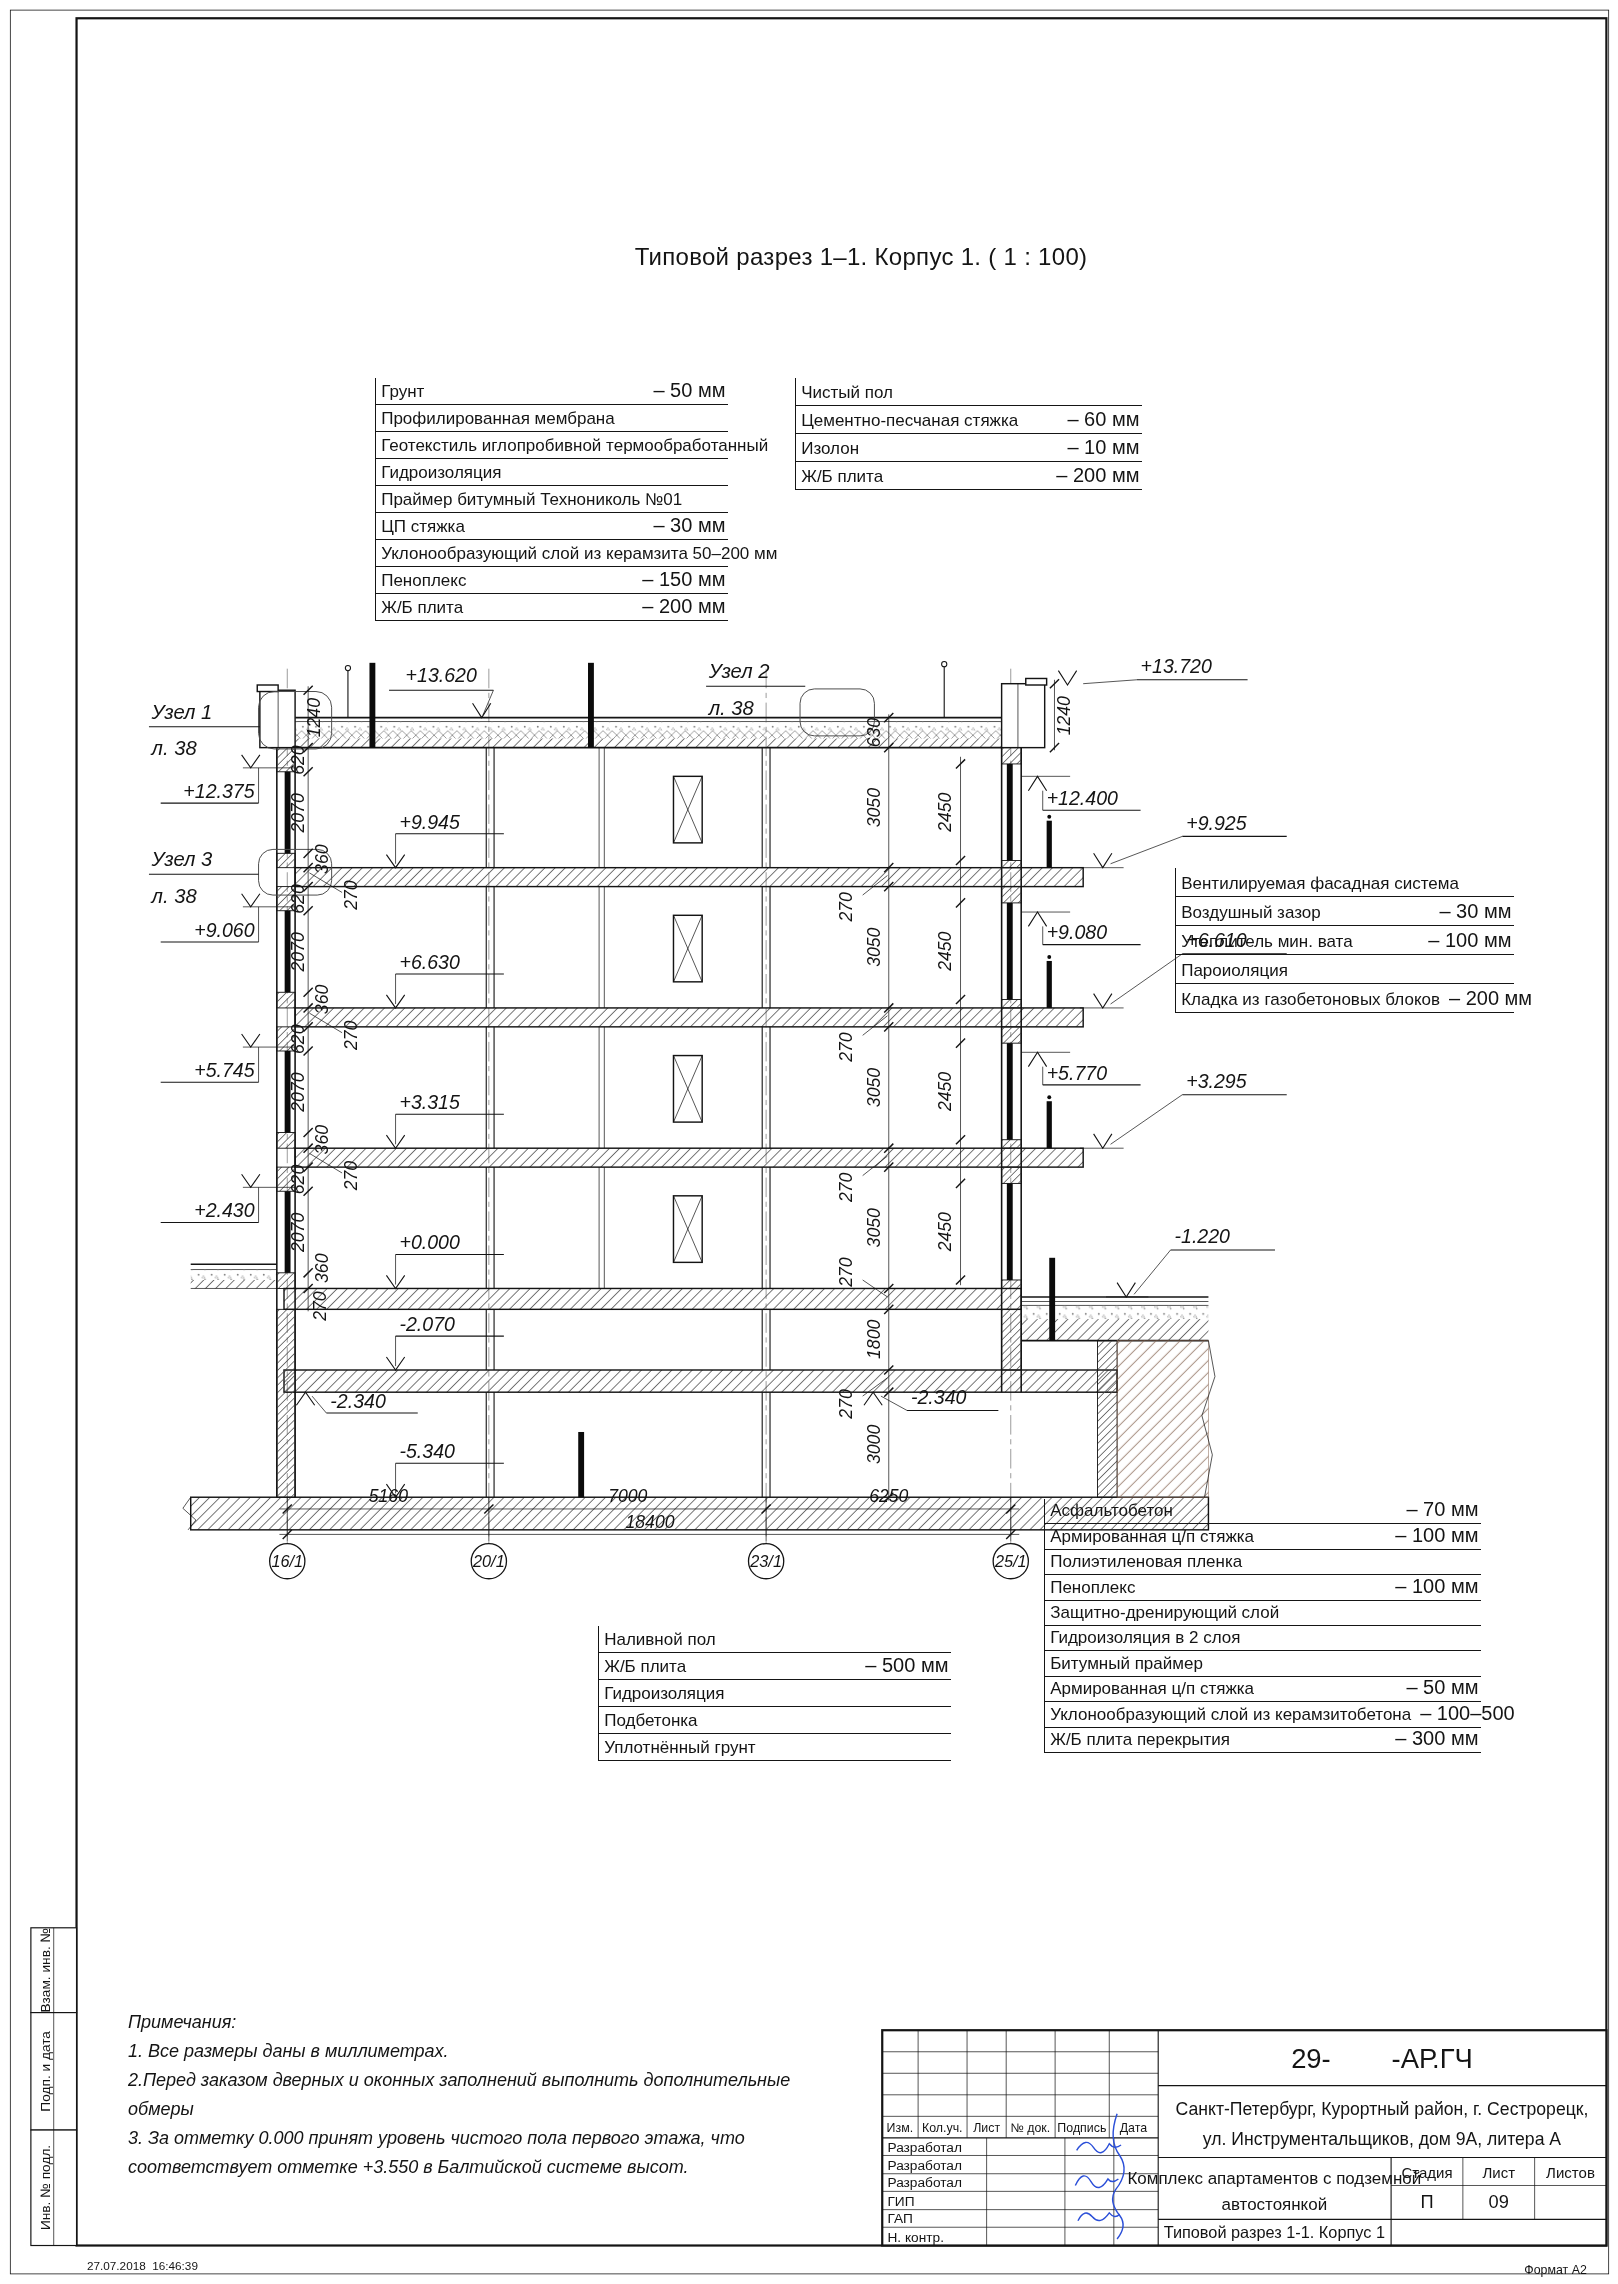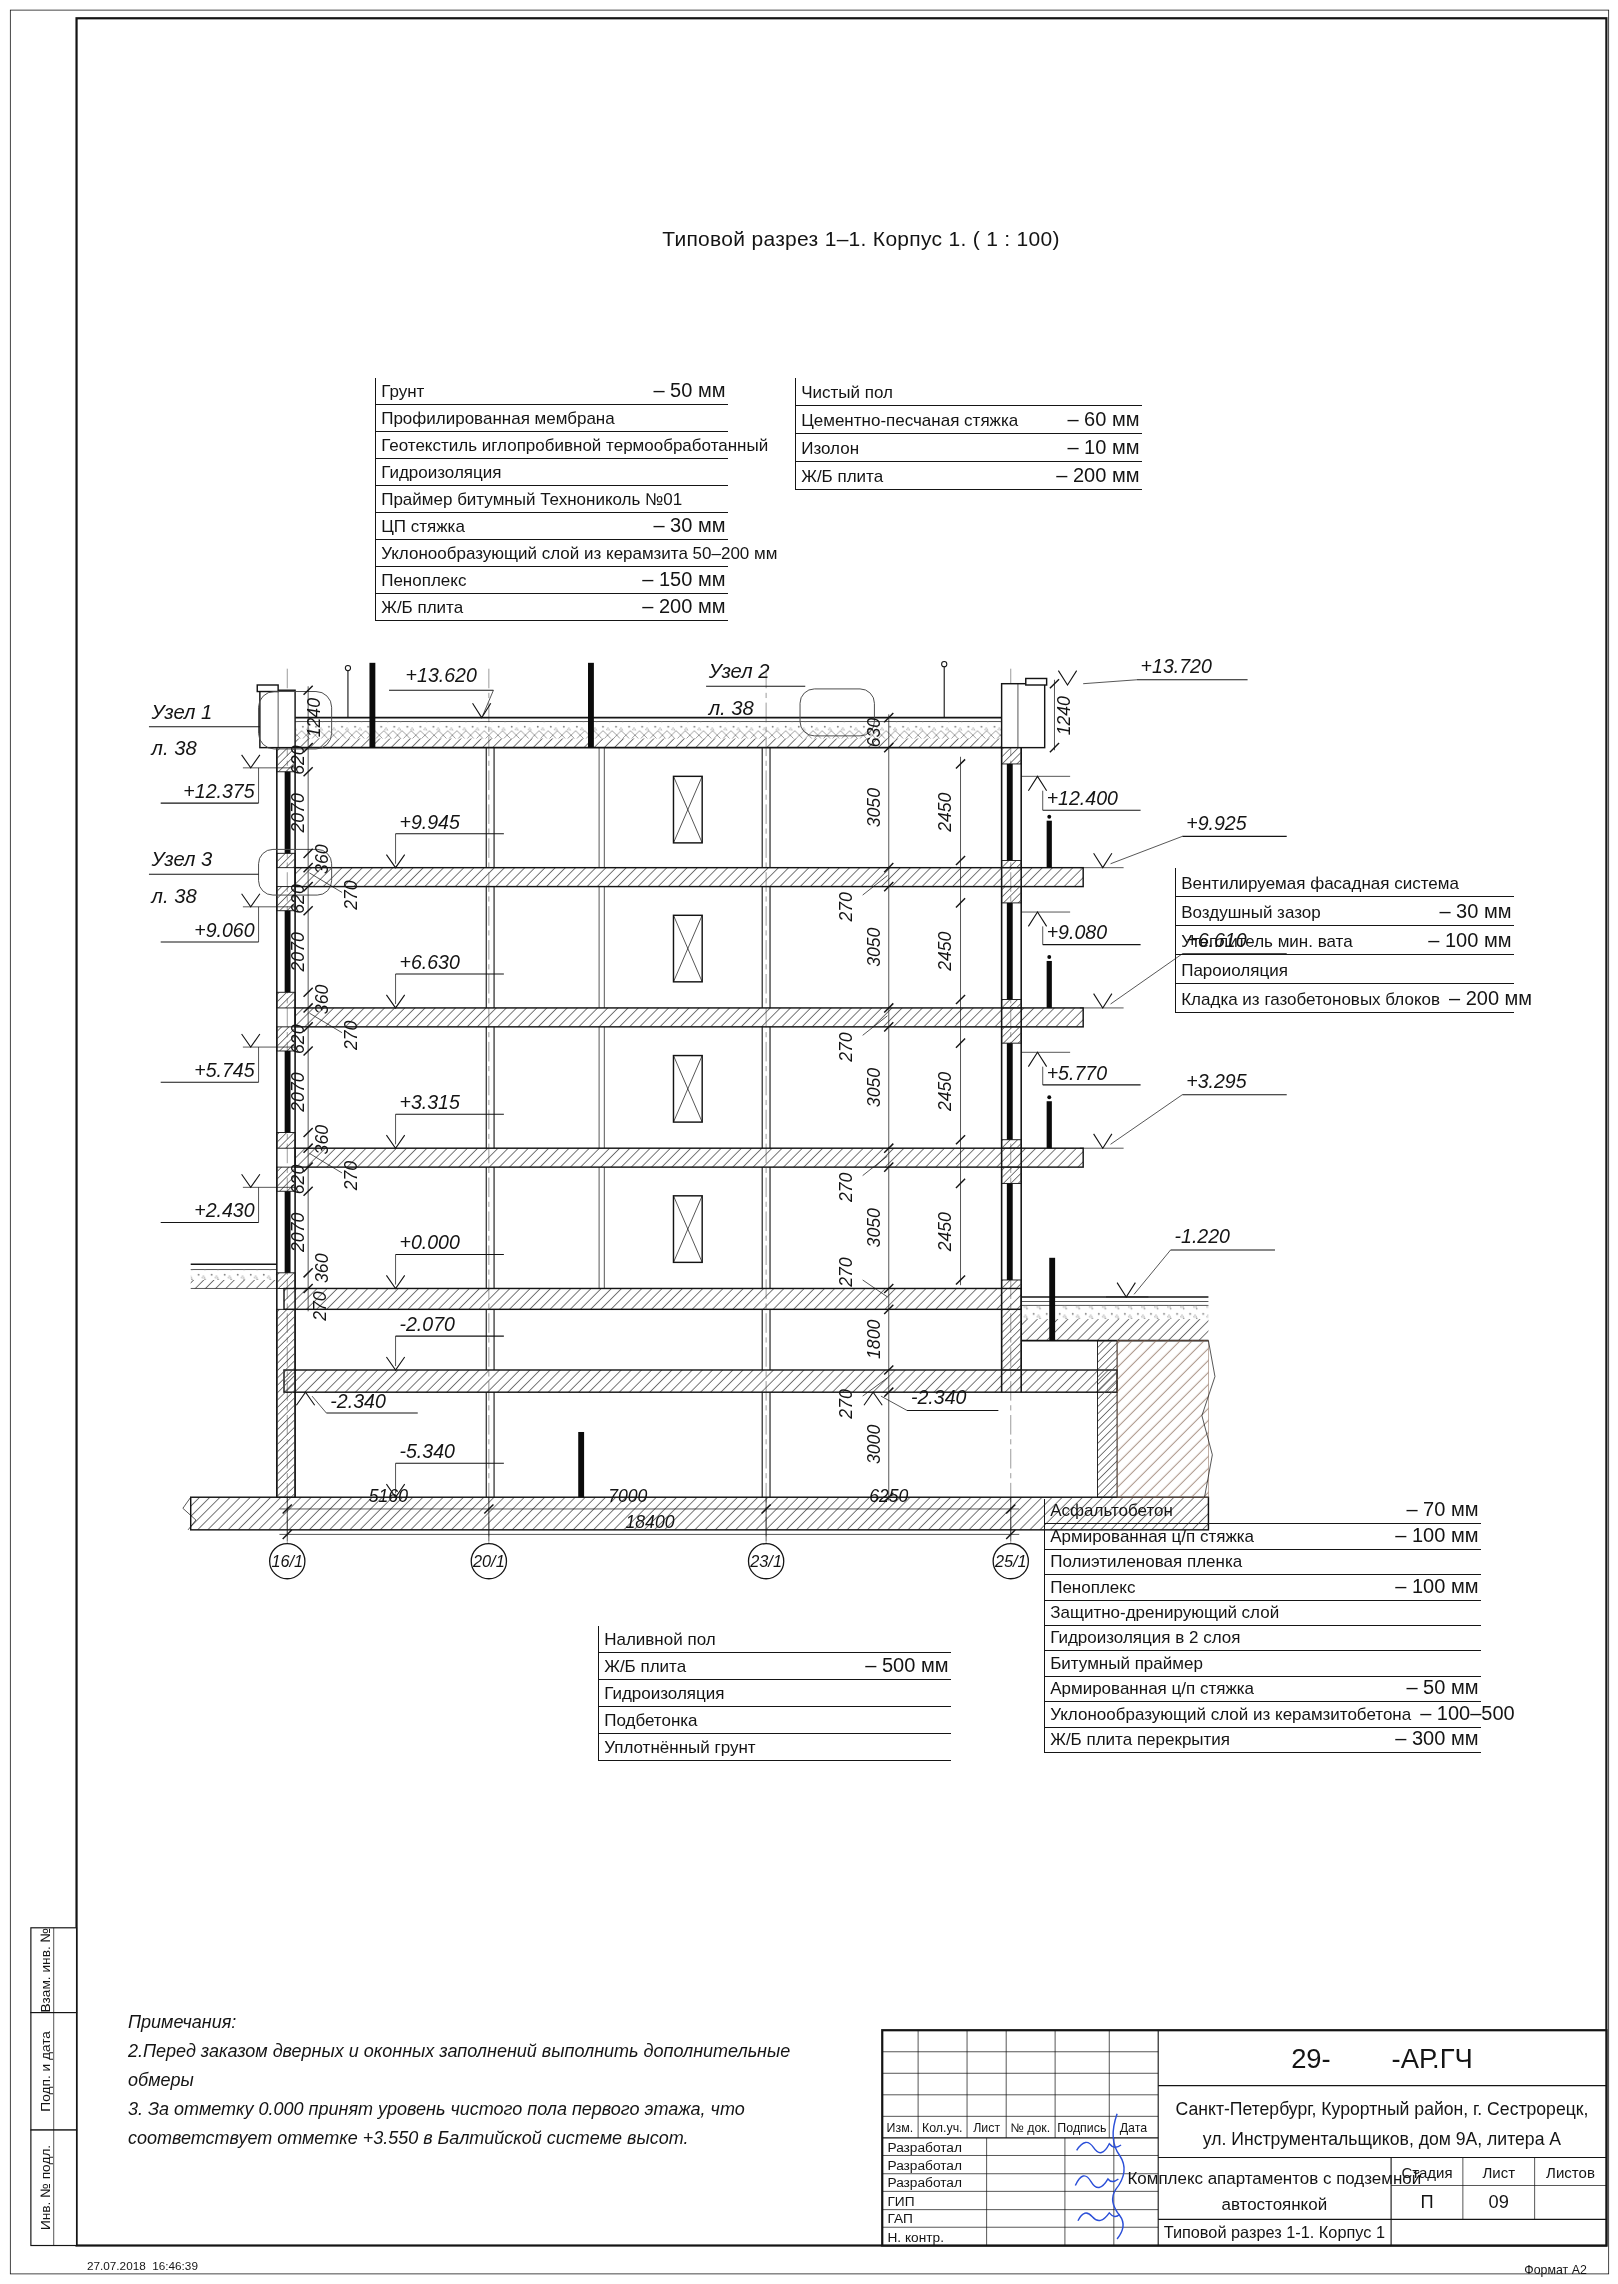--- a/index.html
+++ b/index.html
@@ -15,21 +15,21 @@
   .lm{stroke:#141414;stroke-width:1.7;fill:none;}
   .lt{stroke:#141414;stroke-width:1.1;fill:none;}
   .ax{stroke:#8a8a8a;stroke-width:1.3;stroke-dasharray:30 7 8 7;fill:none;}
   .tick{stroke:#141414;stroke-width:2.2;}
   .sl{fill:url(#h1);stroke:#141414;stroke-width:2.2;}
   .wl{fill:url(#h2);stroke:#141414;stroke-width:1.4;}
   .nb{fill:none;stroke:#4a4a4a;stroke-width:1.5;}
   .bar{fill:#0b0b0b;}
   .wh{fill:#fff;stroke:#141414;stroke-width:2.2;}
   
-  .ttl{position:absolute;left:587px;top:227px;width:548px;text-align:center;font-size:21px;letter-spacing:0.3px;}
+  .ttl{position:absolute;left:587px;top:243px;width:548px;text-align:center;font-size:24px;letter-spacing:0.3px;}
   .spec{position:absolute;border-left:1.3px solid #151515;}
   .spec .row{display:flex;justify-content:space-between;align-items:flex-end;border-bottom:1.3px solid #151515;box-sizing:border-box;padding:0 2.6px 2px 5.2px;}
   .spec .lab{font-size:17px;white-space:nowrap;}
   .spec .val{font-size:20px;white-space:nowrap;padding-left:9px;}
   .notes{position:absolute;left:128px;top:2008px;width:698px;font-style:italic;font-size:18px;line-height:29px;}
 </style>
 </head>
 <body>
 
 <div id="sheet">
@@ -734,19 +734,20 @@
         <span class="val">– 100–500</span>
       </div>
   <div class="row" style="height:25.4px">
         <span class="lab">Ж/Б плита перекрытия</span>
         <span class="val">– 300 мм</span>
       </div>
 </div>
 
 <div class="notes">
   <div>Примечания:</div>
+  <div>1. Все размеры даны в миллиметрах.</div>
   <div>2.Перед заказом дверных и оконных заполнений выполнить дополнительные обмеры</div>
   <div>3. За отметку 0.000 принят уровень чистого пола первого этажа, что</div>
   <div>соответствует отметке +3.550 в Балтийской системе высот.</div>
 </div>
 
 </div>
 
 
 </body></html>

